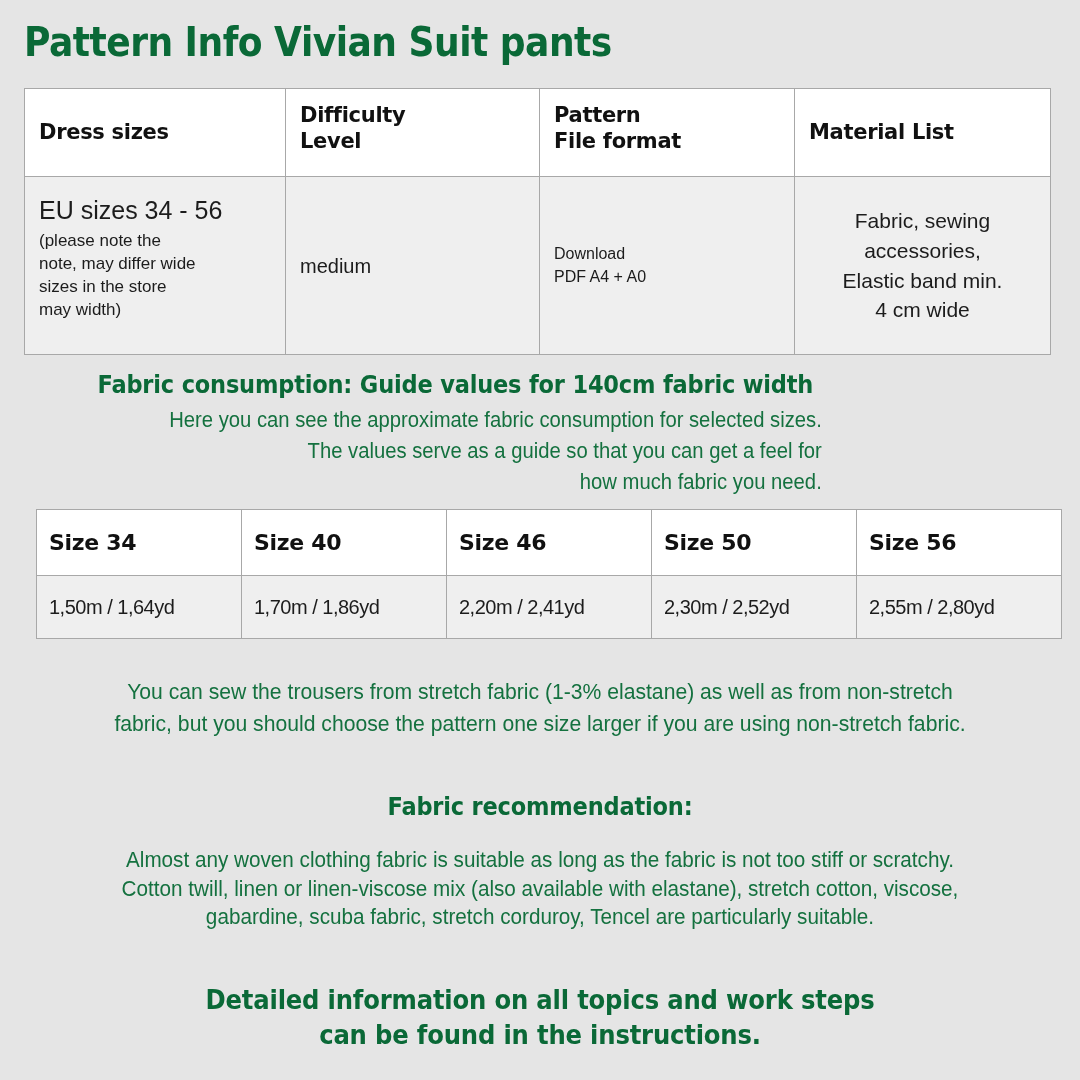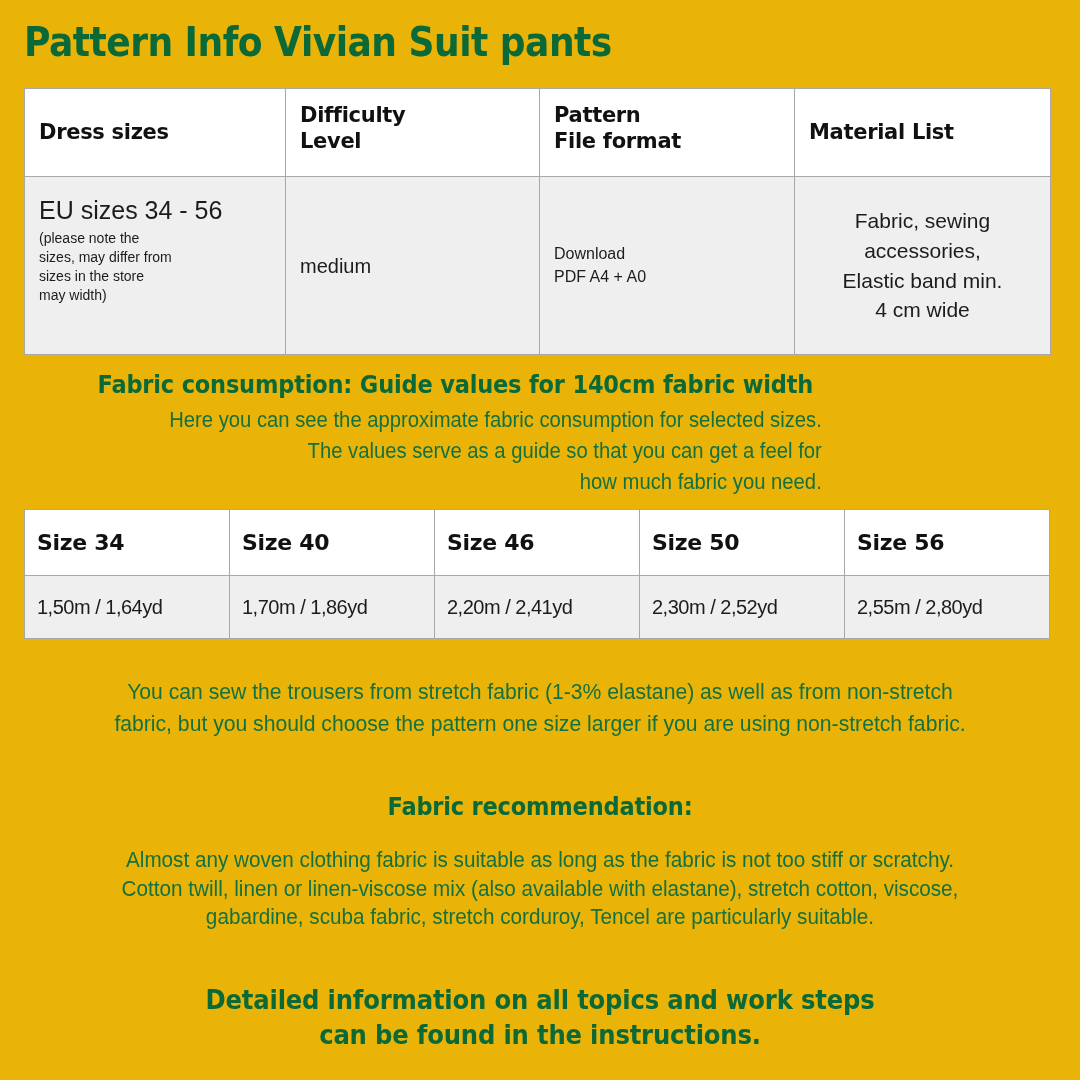--- a/index.html
+++ b/index.html
@@ -9,21 +9,21 @@
     width: 1080px;
     height: 1080px;
     background: #faf9f6;
     font-family: "Liberation Sans", sans-serif;
     overflow: hidden;
   }
   .page {
     position: relative;
     width: 1080px;
     height: 1080px;
-    background: #eab308;
+    background: #e5e5e5;
     padding-left: 9px;
   }
 
   
   .title {
     position: absolute;
     left: 24px;
     top: 22px;
     font-family: "DejaVu Sans", sans-serif;
     font-weight: bold;
@@ -79,21 +79,21 @@
   .col-4 { width: 256px; margin-left: 12px; }
 
   .cell-top { vertical-align: top !important; padding-top: 18px !important; }
   .big-line {
     font-size: 25px;
     line-height: 1.2;
     color: #1c1c1c;
     margin-bottom: 4px;
   }
   .note-line {
-    font-size: 14px;
+    font-size: 17px;
     line-height: 1.36;
     color: #1c1c1c;
   }
   .plain-lines {
     font-size: 16px;
     line-height: 1.38;
     color: #1c1c1c;
   }
   .mat-lines {
     font-size: 21px;
@@ -129,21 +129,21 @@
     line-height: 1.42;
     color: #14713f;
     transform: scaleX(0.92);
     margin-top: 4px;
   }
   .consumption .sub div { white-space: nowrap; }
 
   
   .size-table {
     position: absolute;
-    left: 24px;
+    left: 36px;
     top: 509px;
     width: 1026px;
     border-collapse: collapse;
     table-layout: fixed;
   }
   .size-table td {
     border: 1px solid #a8a8a8;
     width: 20%;
     padding: 0 12px;
   }
@@ -248,21 +248,21 @@
         </td>
         <td class="col-4">Material List</td>
       </tr>
     </thead>
     <tbody>
       <tr>
         <td class="col-1 cell-top">
           <div class="big-line">EU sizes 34 - 56</div>
           <div class="note-line">
             <div>(please note the</div>
-            <div>sizes, may differ from</div>
+            <div>note, may differ wide</div>
             <div>sizes in the store</div>
             <div>may width)</div>
           </div>
         </td>
         <td class="col-2">
           <div class="medium-cell">medium</div>
         </td>
         <td class="col-3">
           <div class="plain-lines">
             <div>Download</div>

